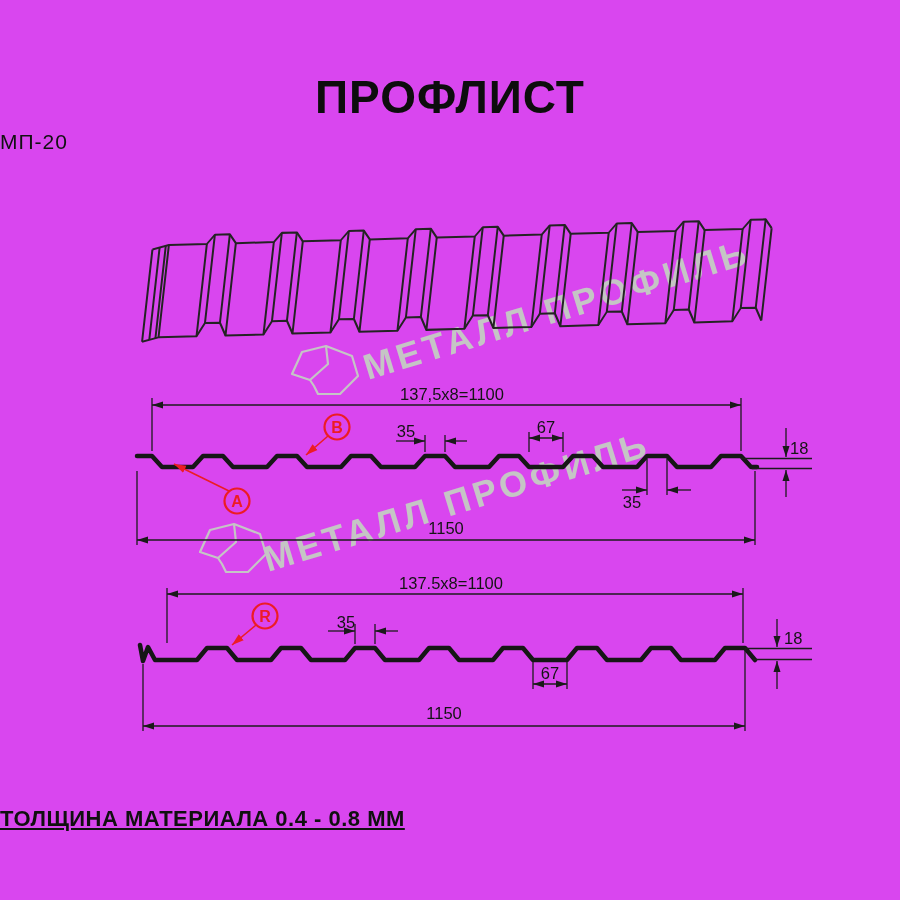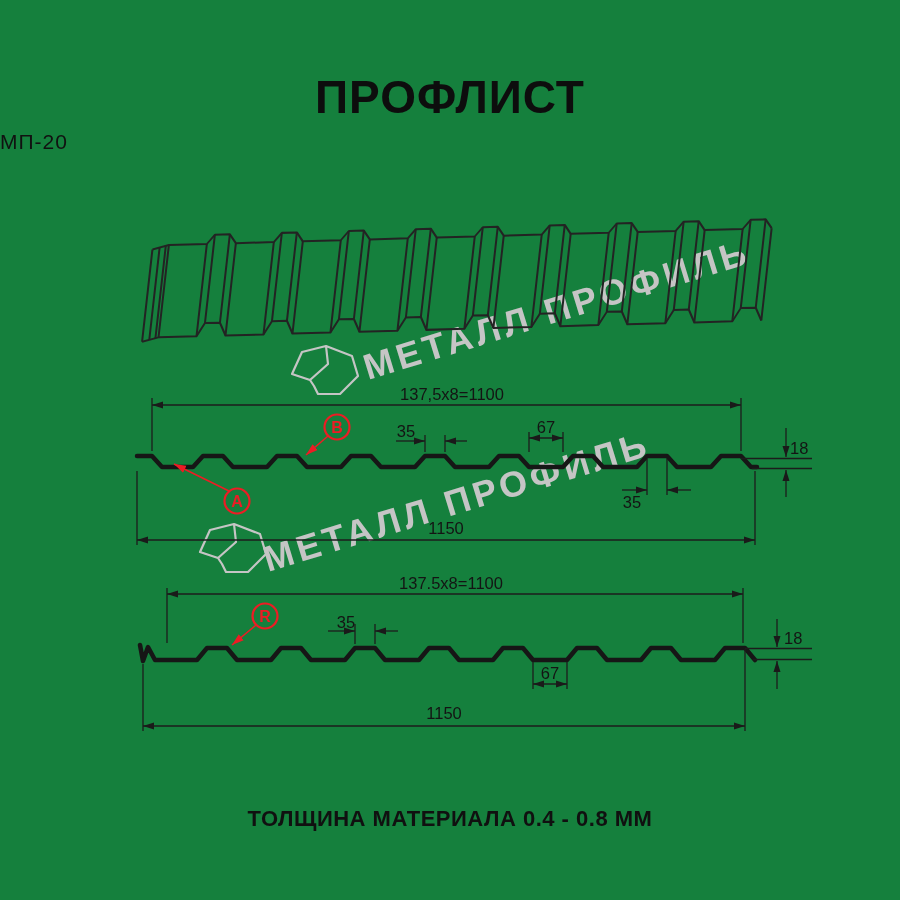--- a/index.html
+++ b/index.html
@@ -1,23 +1,23 @@
 <!DOCTYPE html>
 <html><head>
 <meta charset="utf-8">
 <style>
   html,body{margin:0;padding:0;background:#ffffff;}
-  .page{position:relative;width:900px;height:900px;background:#15803d;overflow:hidden;
+  .page{position:relative;width:900px;height:900px;background:#d946ef;overflow:hidden;
         font-family:"Liberation Sans",sans-serif;}
   .title{position:absolute;left:0;right:0;top:70px;text-align:center;
          font-size:46px;font-weight:800;letter-spacing:1px;color:#0d0d0d;}
   .subtitle{position:absolute;left:0;right:0;top:130px;text-align:left;
             font-size:21px;font-weight:500;letter-spacing:1px;color:#111;}
-  .note{position:absolute;left:0;right:0;top:806px;text-align:center;
-        font-size:22px;font-weight:600;letter-spacing:.5px;color:#101010;}
+  .note{position:absolute;left:0;right:0;top:806px;text-align:left;
+        font-size:22px;font-weight:600;letter-spacing:.5px;color:#101010;text-decoration:underline;}
   svg{position:absolute;left:0;top:0;}
   .dim{font:16.5px "Liberation Sans",sans-serif;fill:#141414;}
   .ptl{font:bold 16px "Liberation Sans",sans-serif;fill:#ed1c24;}
   .wmtext{font:bold 36px "Liberation Sans",sans-serif;fill:#c5c5c5;letter-spacing:4px;}
   .thin{stroke:#1c1c1c;stroke-width:1.3;fill:none;}
   .prof{stroke:#161616;stroke-width:4.5;fill:none;stroke-linejoin:round;stroke-linecap:round;}
   .p3d{stroke:#232323;stroke-width:2;fill:none;stroke-linejoin:round;}
   .red{stroke:#ed1c24;stroke-width:1.6;fill:none;}
   .redc{stroke:#ed1c24;stroke-width:2.2;fill:none;}
   .wm{stroke:#c5c5c5;stroke-width:2.2;fill:none;stroke-linejoin:round;}

